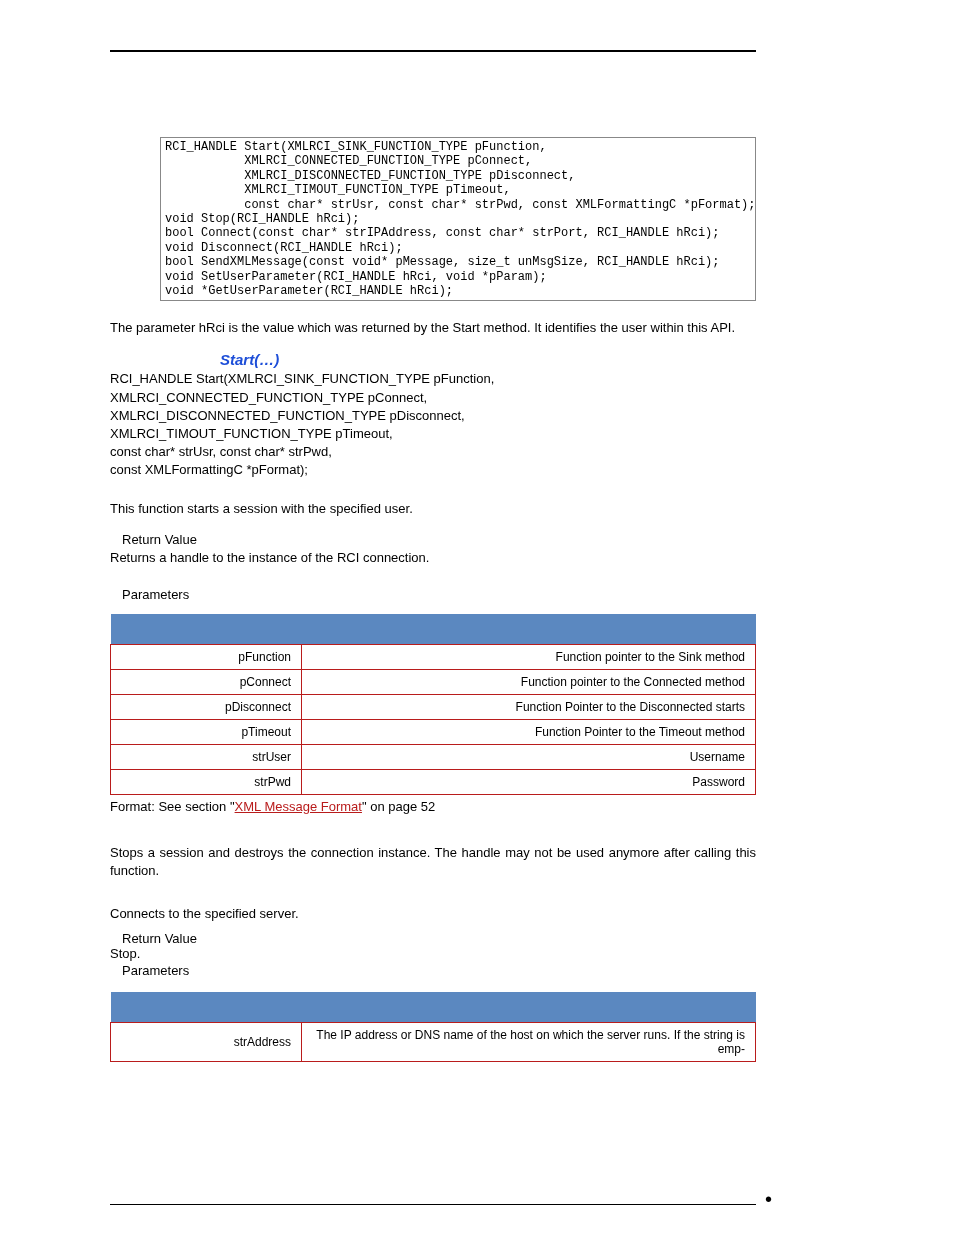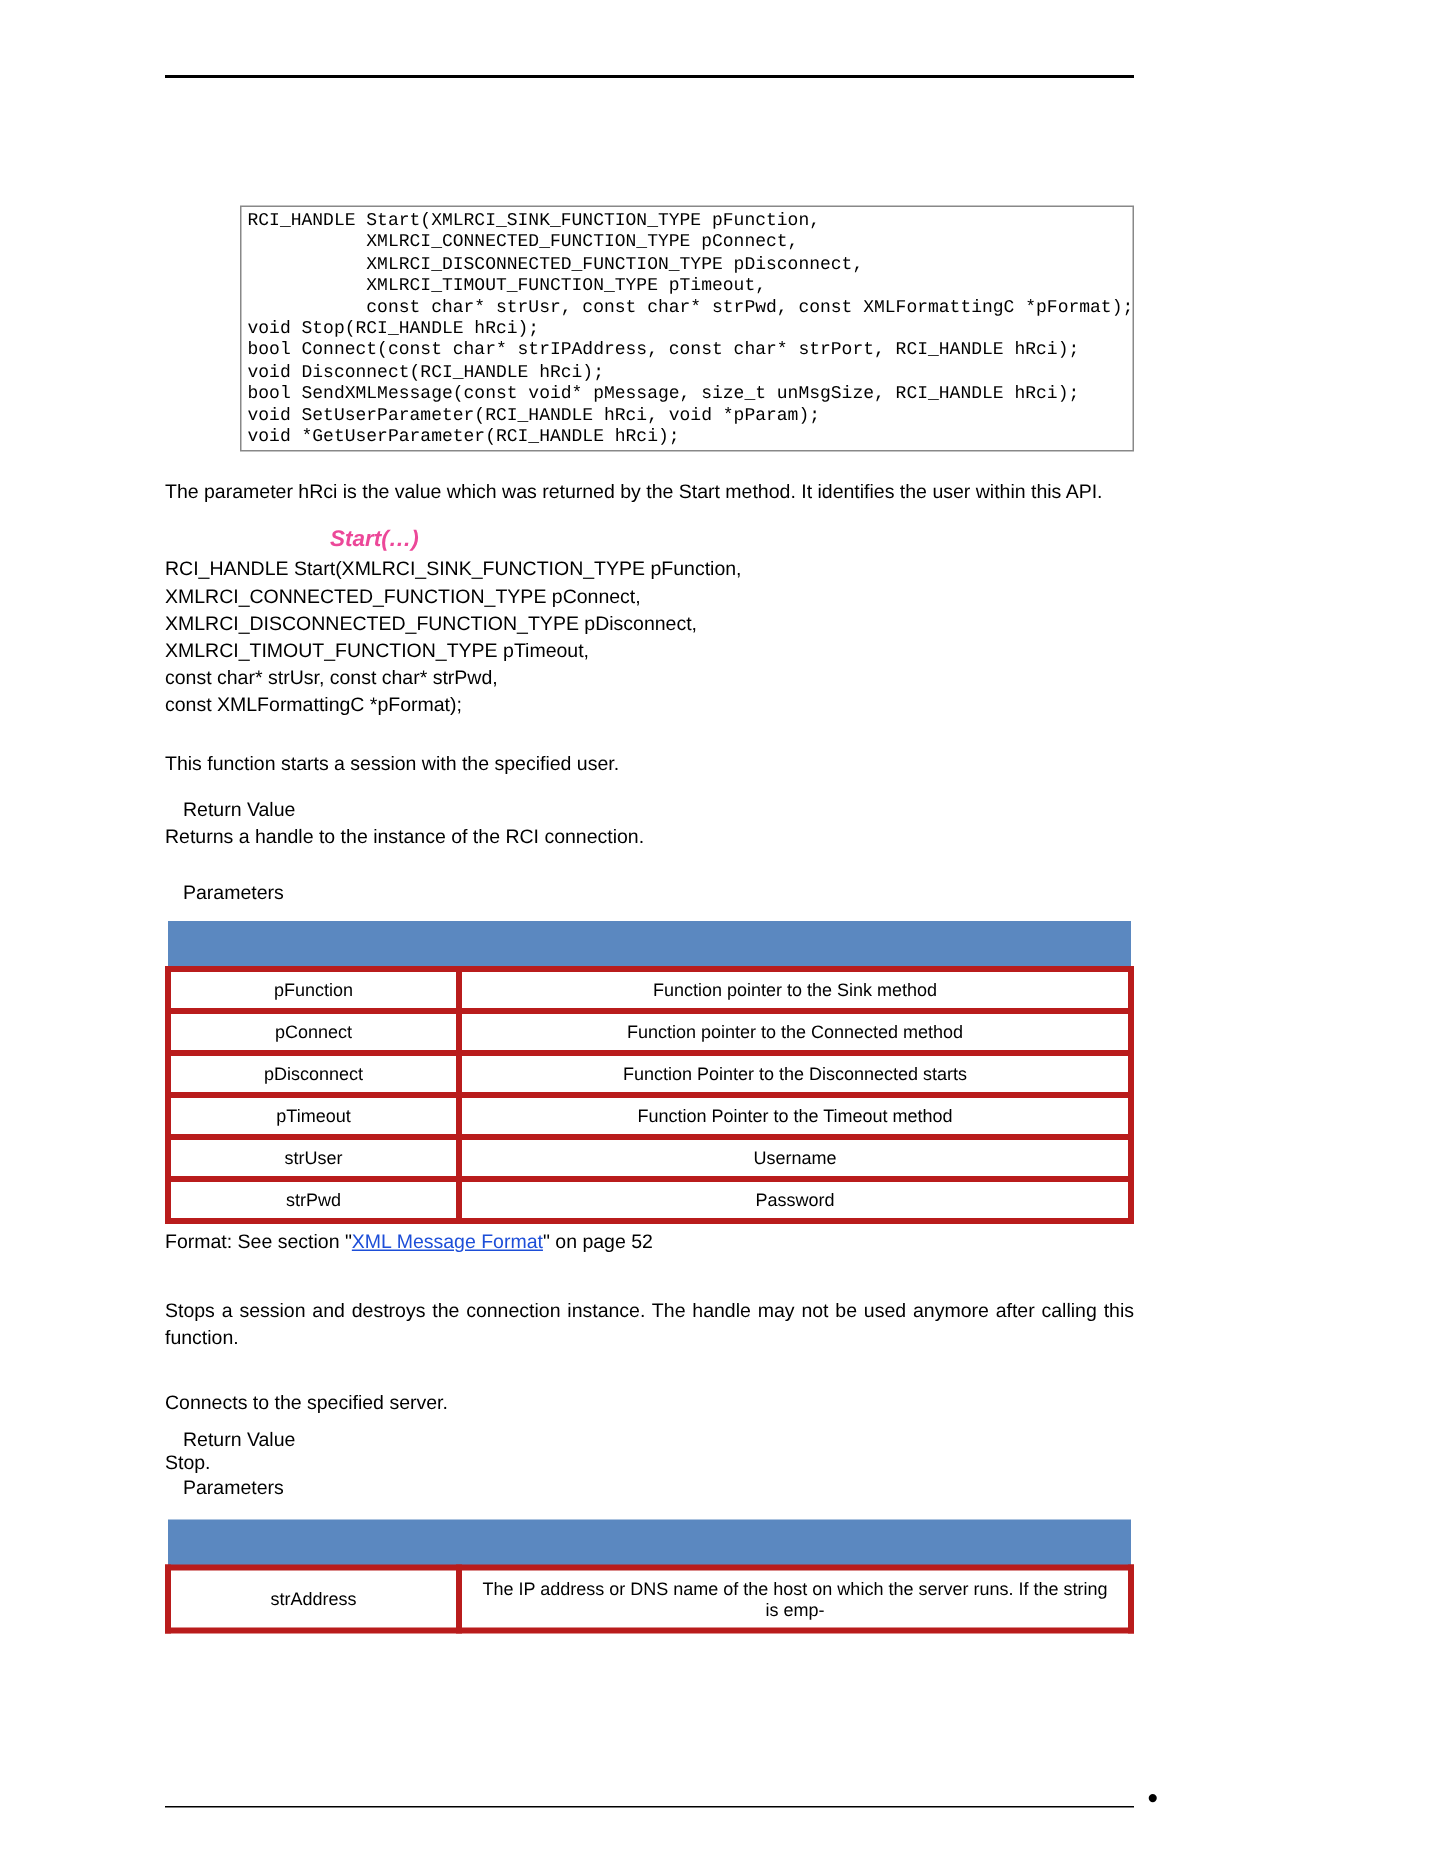--- a/index.html
+++ b/index.html
@@ -35,21 +35,21 @@
     font-size: 13px;
     line-height: 1.4;
     margin: 0 0 14px 0;
     text-align: justify;
   }
   .section-title {
     font-family: Verdana, Geneva, sans-serif;
     font-size: 15px;
     font-style: italic;
     font-weight: bold;
-    color: #ec4899;
+    color: #1d4ed8;
     margin: 8px 0 2px 110px;
   }
   .signature {
     font-size: 13px;
     line-height: 1.4;
     margin: 0 0 20px 0;
   }
   .bold-label {
     font-weight: normal;
     margin: 8px 0 2px 0;
@@ -62,33 +62,33 @@
     margin-top: 6px;
   }
   table.params thead tr {
     background: #5b88c0;
   }
   table.params thead th {
     height: 28px;
     border: none;
   }
   table.params tbody td {
-    border: 4px solid #b91c1c;
+    border: 1px solid #b91c1c;
     padding: 5px 10px;
-    text-align: center;
+    text-align: right;
   }
   table.params tbody td.col-name {
     width: 170px;
   }
   .format-line {
     font-size: 13px;
     margin: 4px 0 30px 0;
   }
   .link {
-    color: #1d4ed8;
+    color: #b91c1c;
     text-decoration: underline;
   }
   .footer {
     position: absolute;
     bottom: 30px;
     left: 110px;
     right: 90px;
     border-top: 1px solid #000;
   }
   .footer-bullet {

